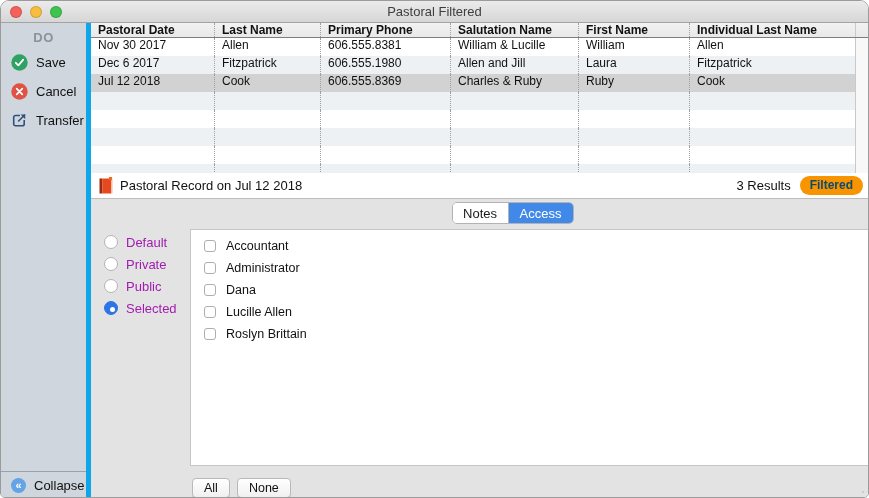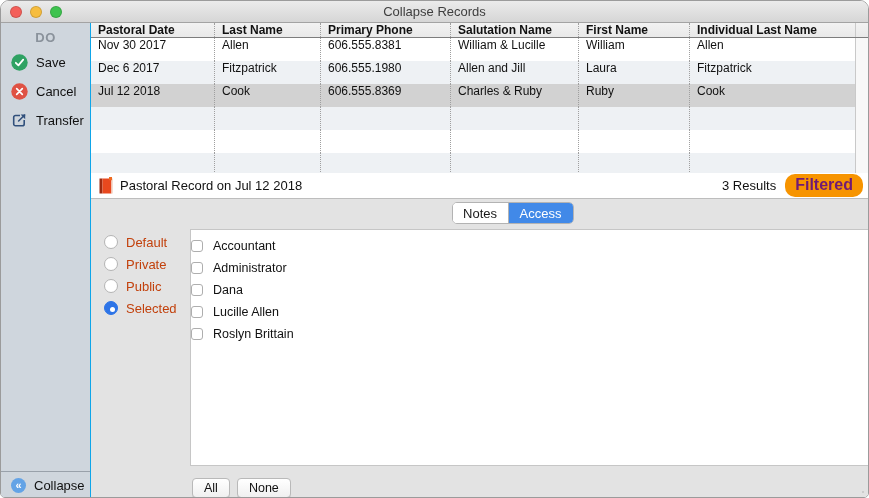--- a/index.html
+++ b/index.html
@@ -16,74 +16,74 @@
   }
   .traffic { position:absolute; left:9px; top:5px; display:flex; gap:8px; }
   .tl { width:12px; height:12px; border-radius:50%; border:0.5px solid rgba(0,0,0,.15); cursor:default; }
   .tl.red    { background:#f4605a; }
   .tl.yellow { background:#f6bd3e; }
   .tl.green  { background:#3ec34f; }
   .wtitle { font-size:13px; color:#3e3e3e; }
   
   .bodyrow { display:flex; height:476px; }
   
-  .sidebar { width:90px; background:#cfd6dd; border-right:1px solid #0ea5e9; position:relative; flex:none; }
+  .sidebar { width:90px; background:#cfd6dd; border-right:5px solid #0ea5e9; position:relative; flex:none; }
   .sb-header { text-align:center; padding-top:7px; font-size:13px; font-weight:bold; color:#8a929b; letter-spacing:.5px; }
   .sb-item { display:flex; align-items:center; height:24px; margin-top:5px; padding-left:10px; cursor:default; }
   .sb-item:first-of-type { margin-top:9px; }
   .sb-item svg { flex:none; }
   .sb-label { font-size:13px; color:#111; margin-left:8px; }
   .collapse-strip {
     position:absolute; left:0; right:0; bottom:0; height:28px;
     border-top:1px solid #99a1aa; display:flex; align-items:center; padding-left:10px; background:#cfd6dd;
   }
   .collapse-icon { width:15px; height:15px; border-radius:50%; background:#63a3e6; color:#fff;
     font-size:11px; line-height:14px; text-align:center; font-weight:bold; flex:none; }
   
   .main { width:779px; display:flex; flex-direction:column; flex:none; }
   
   .tbl { height:150px; display:flex; flex-direction:column; }
   .thead { display:flex; height:23px; background:linear-gradient(#f2f2f2,#e9e9e9); border-bottom:1px solid #7d7d7d; }
   .thead .cell { font-weight:bold; font-size:12px; display:flex; align-items:center; }
   .tbody { display:flex; flex-direction:column; flex:1; }
-  .trow { display:flex; height:23px; background:#fff; }
+  .trow { display:flex; height:18px; background:#fff; }
   .trow.alt { background:#eef1f4; }
   .trow.selected { background:#d2d2d2; }
   .cell {
     padding-left:7px; border-right:1px dotted #9f9f9f; font-size:12px; line-height:14px;
     white-space:nowrap; overflow:hidden; color:#111;
   }
   .c0{width:124px} .c1{width:106px} .c2{width:130px} .c3{width:128px} .c4{width:111px}
   .c5{width:166px; border-right:1px solid #c9c9c9;}
   .c6{flex:1; border-right:none; background:#f8f8f8; padding:0;}
   .thead .c6 { background:transparent; }
   
   .band { height:26px; background:#fff; border-bottom:1px solid #bdbdbd; display:flex; align-items:center; padding:0 7px 0 8px; }
   .band-title { font-size:13px; color:#111; margin-left:6px; flex:1; white-space:nowrap; overflow:hidden; }
   .results { font-size:13px; color:#111; }
-  .badge { margin-left:9px; background:#f79400; color:#701a75; font-size:16px; font-weight:bold;
+  .badge { margin-left:9px; background:#f79400; color:#0c4a6e; font-size:12px; font-weight:bold;
     padding:2px 10px 3px; border-radius:10px; cursor:default; }
   
   .lower { height:300px; background:#e3e3e3; position:relative; }
   .segctl { position:absolute; top:3px; left:calc(50% - 61px); display:flex; height:22px;
     border:1px solid #b3b3b3; border-radius:5px; overflow:hidden; background:#fff;margin-left:32px; }
   .seg { display:flex; align-items:center; justify-content:center; font-size:13px; color:#1a1a1a; cursor:default; }
   .seg.notes { width:55px; background:#fff; }
   .seg.access { width:65px; background:#4189e8; color:#fff; border-left:1px solid #b3b3b3; }
   
   .radios { position:absolute; left:13px; top:32px; }
   .radio-item { display:flex; align-items:center; height:22px; cursor:default; }
   .rdot { width:14px; height:14px; border-radius:50%; background:#fff; border:1px solid #b4b4b4; flex:none; position:relative; }
   .radio-item.on .rdot { background:#2d74e7; border-color:#2d74e7; }
   .radio-item.on .rdot::after { content:""; position:absolute; left:4.5px; top:4.5px; width:5px; height:5px; border-radius:50%; background:#fff; }
-  .rlabel { font-size:13px; margin-left:8px; color:#c2410c; }
+  .rlabel { font-size:13px; margin-left:8px; color:#a21caf; }
   
   .listbox { position:absolute; left:99px; top:30px; right:0; height:237px; background:#fff;
     border:1px solid #c6c6c6; border-right:none; padding-top:5px; overflow:hidden; }
-  .cb-item { display:flex; align-items:center; height:22px; padding-left:0; cursor:default; }
+  .cb-item { display:flex; align-items:center; height:22px; padding-left:13px; cursor:default; }
   .cbox { width:12px; height:12px; border:1px solid #aeaeae; border-radius:3px; background:#fff; flex:none; }
   .cblabel { font-size:12.5px; margin-left:10px; color:#111; }
   
   .btnrow { position:absolute; left:101px; top:279px; display:flex; gap:7px; }
   .mbtn { height:20px; padding:0 11px; font-size:12.5px; color:#111; font-family:inherit;
     background:linear-gradient(#ffffff,#f0f0f0); border:1px solid #b9b9b9; border-radius:4px;
     box-shadow:0 0.5px 0 rgba(0,0,0,.12); cursor:default; }
   .grip { position:absolute; right:3px; bottom:3px; width:6px; height:6px;
     background:radial-gradient(circle at 2px 2px,#c7c7c7 1px,transparent 1.2px); opacity:.8; }
 </style>
@@ -91,21 +91,21 @@
 <body>
 
 <div id="window">
 
   <div class="titlebar">
     <div class="traffic">
       <div class="tl red"></div>
       <div class="tl yellow"></div>
       <div class="tl green"></div>
     </div>
-    <div class="wtitle">Collapse Records</div>
+    <div class="wtitle">Pastoral Filtered</div>
   </div>
 
   <div class="bodyrow">
 
     <div class="sidebar">
       <div class="sb-header">DO</div>
 
       <div class="sb-item">
         <svg width="17" height="17" viewBox="0 0 17 17">
           <circle cx="8.5" cy="8.5" r="8.2" fill="#2fa263"></circle>

